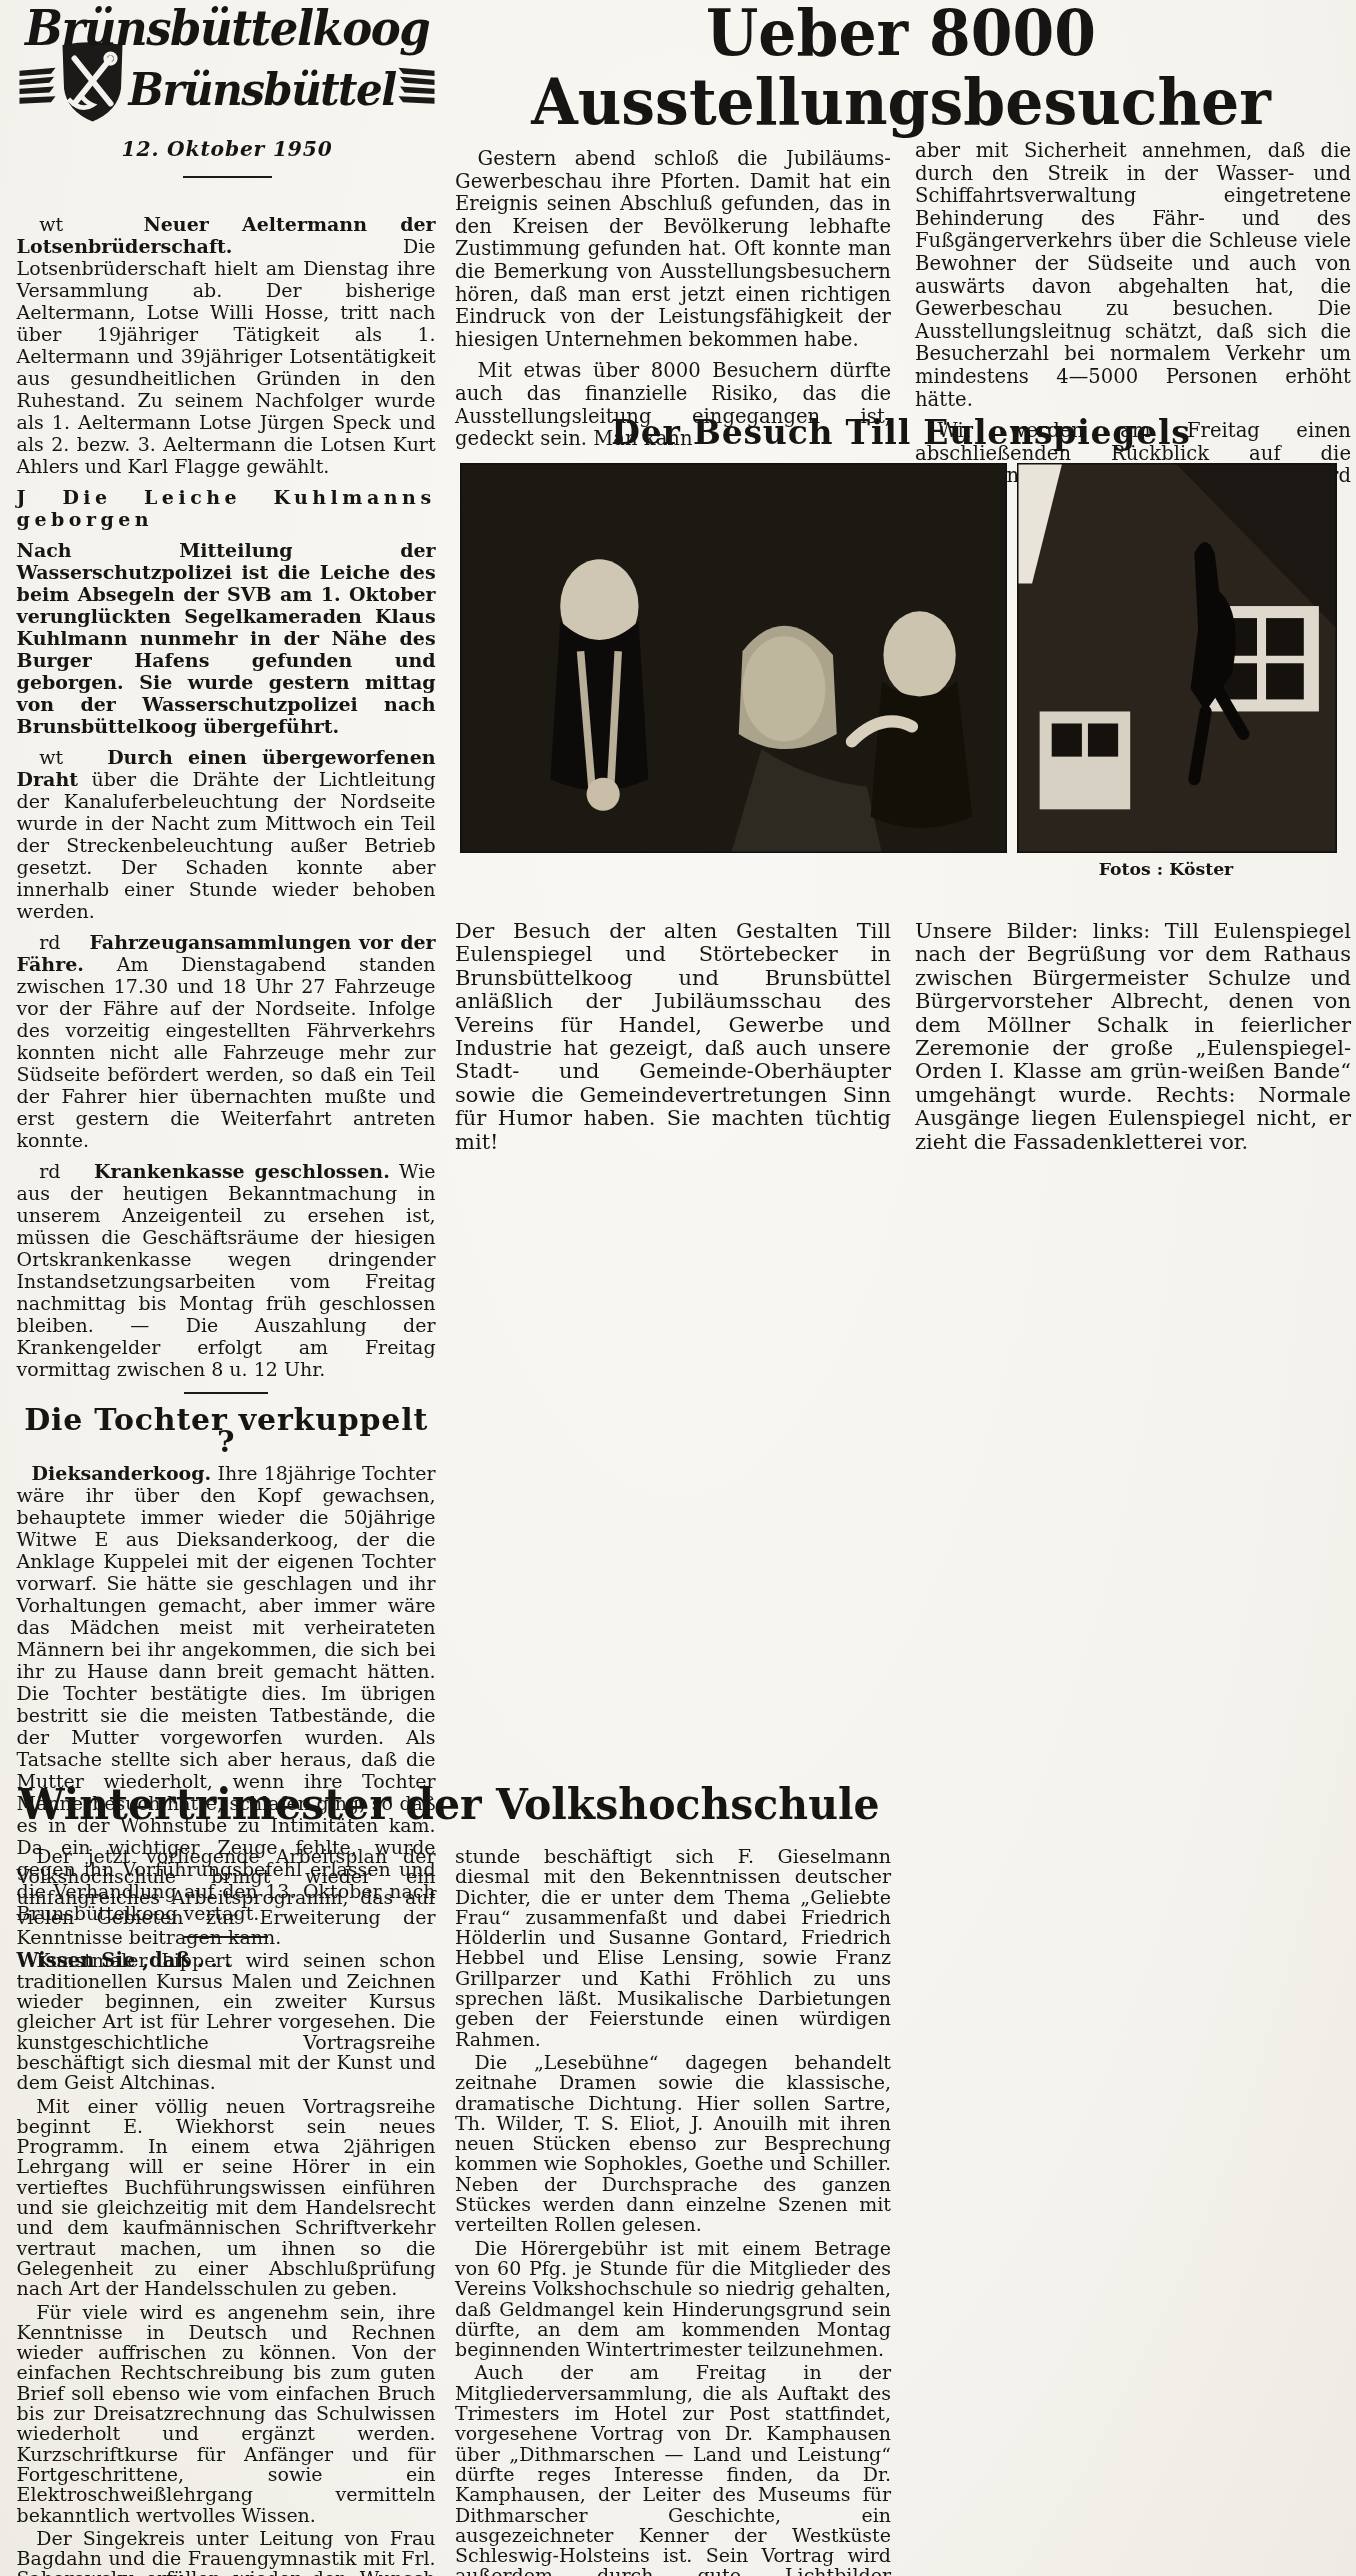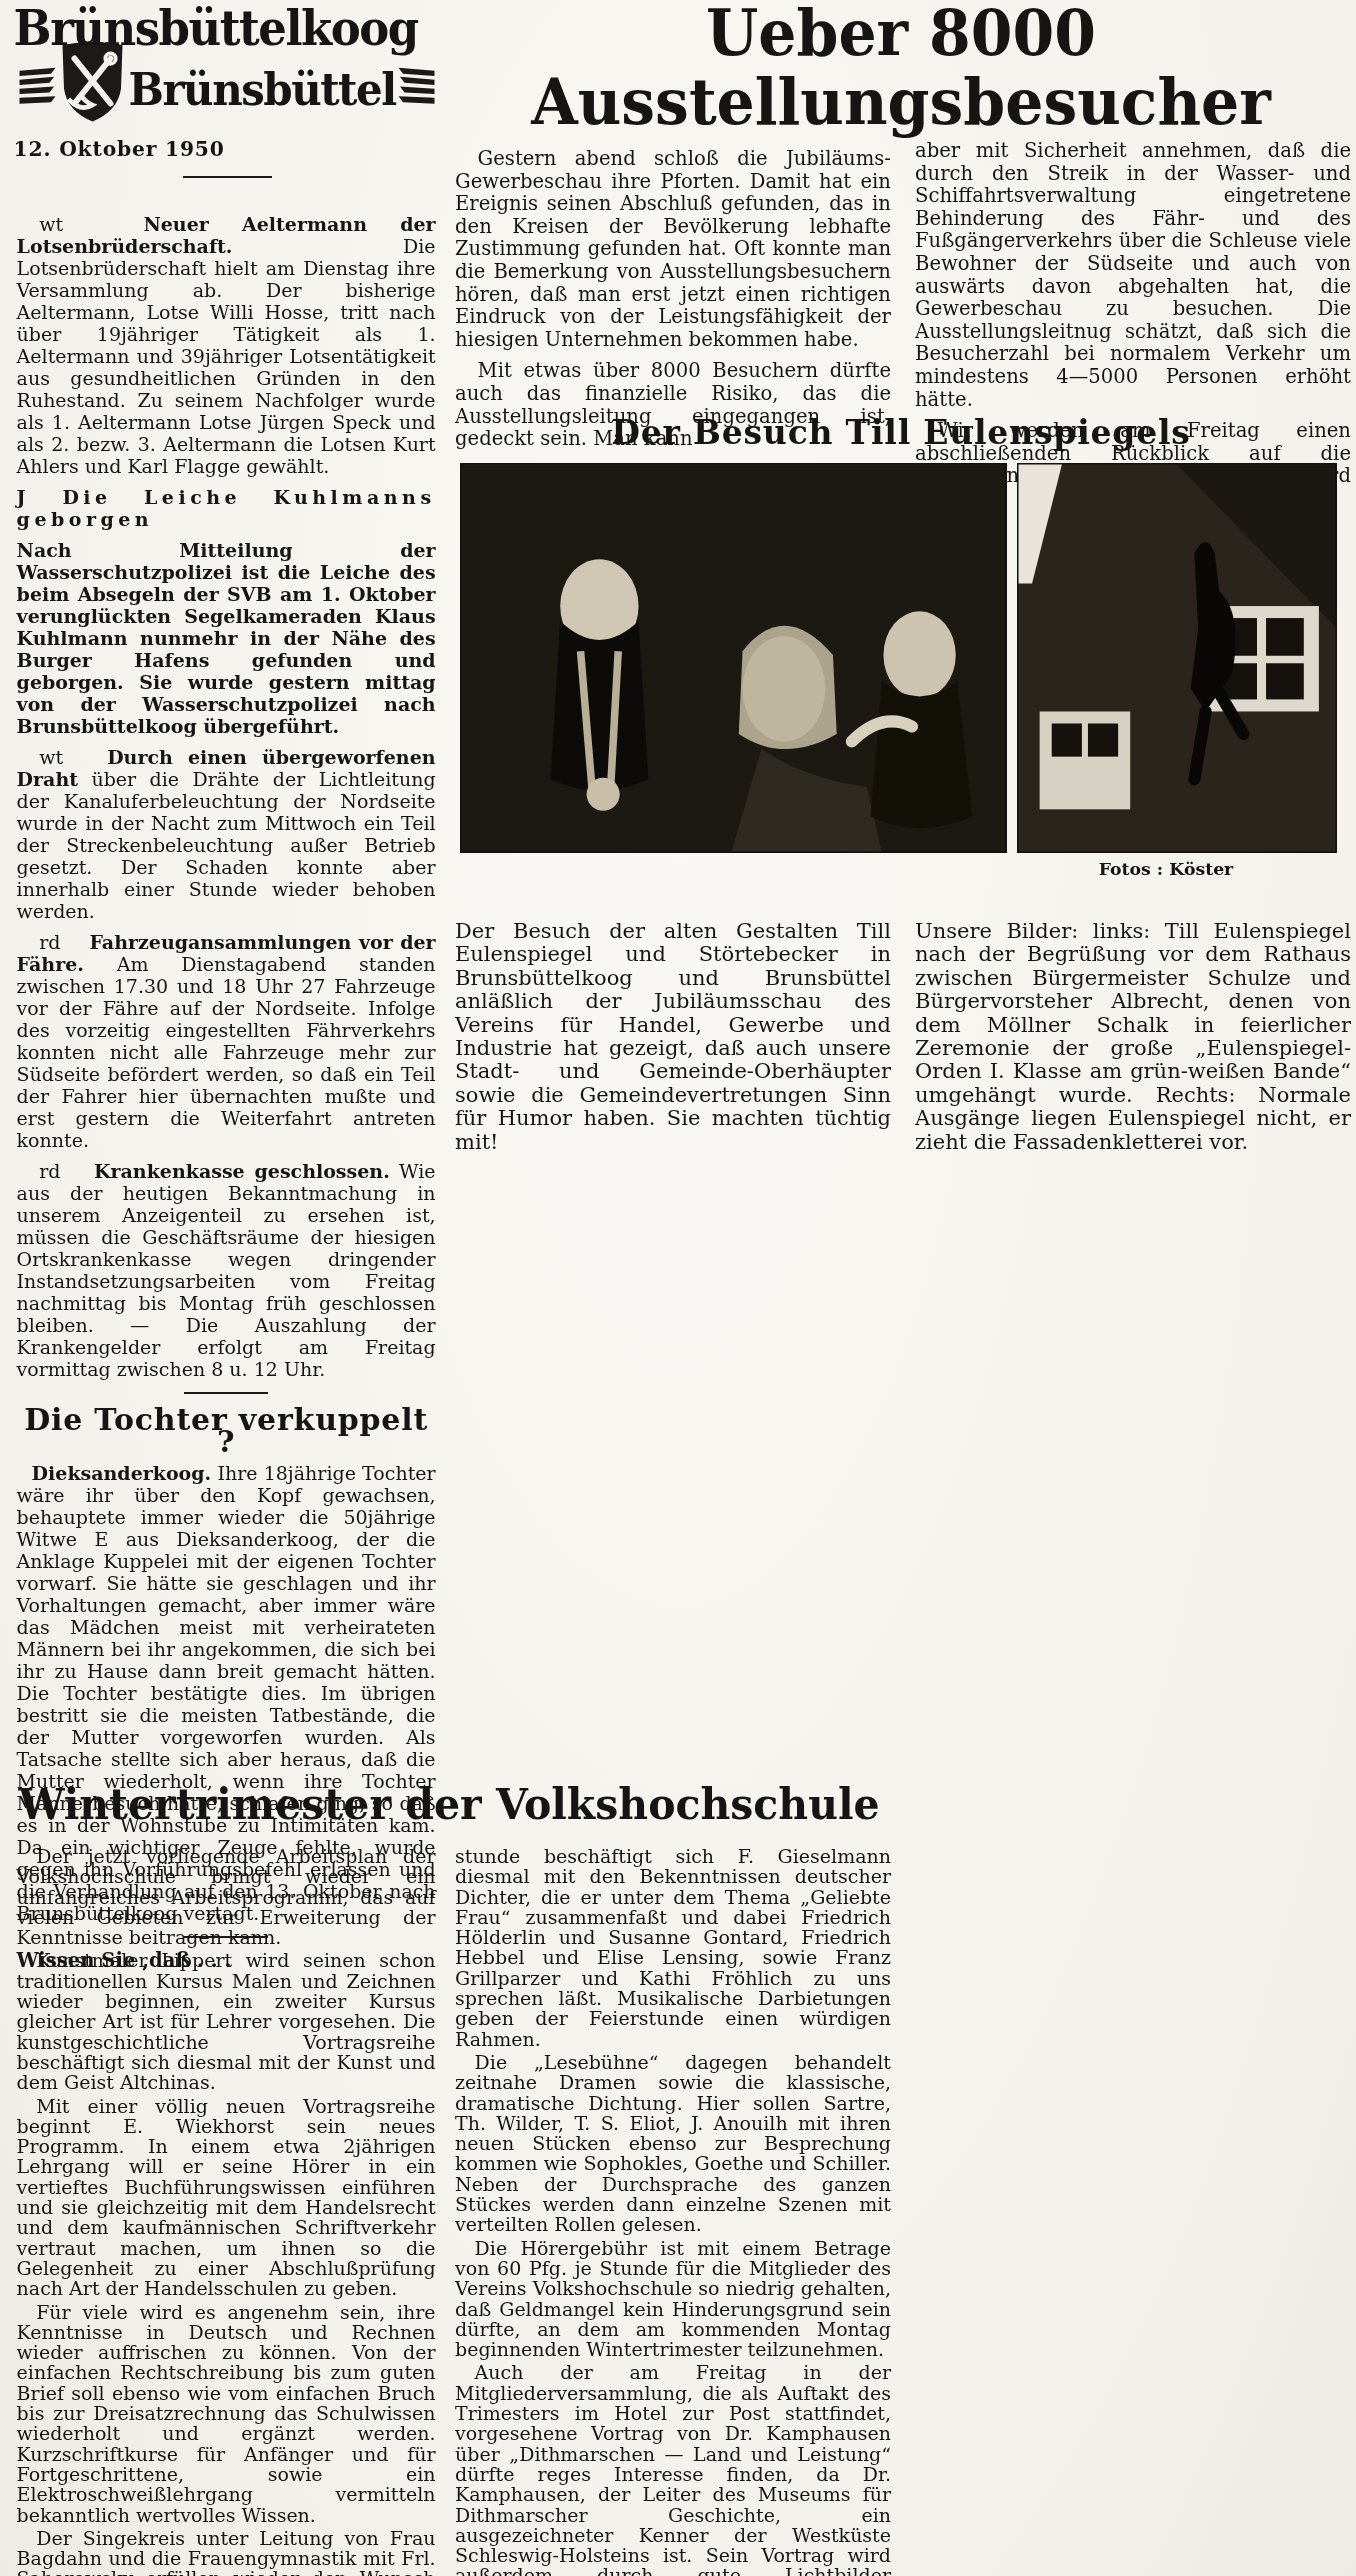--- a/index.html
+++ b/index.html
@@ -2,21 +2,21 @@
 <html lang="de" style="font-size:12px"><head>
 <meta charset="utf-8">
 <style>
   html,body{margin:0;padding:0;background:#d8d6d0;}
   .page{
     position:relative;width:1357px;height:2576px;margin:0 auto;
     background:radial-gradient(ellipse at 50% 30%, #f9f8f4 0%, #f4f2ec 70%, #eeebe4 100%);
     color:#171513;font-family:"DejaVu Serif", serif;overflow:hidden;
   }
   
-  .masthead{position:absolute;left:13.6px;top:4.5px;width:427px;text-align:left;}
+  .masthead{position:absolute;left:13.6px;top:4.5px;width:427px;text-align:center;font-style:italic;}
   .mast-title1{font-size:45px;font-weight:900;letter-spacing:-1.5px;line-height:47px;transform:scaleY(1.08);}
   .mast-row2{display:flex;justify-content:center;align-items:center;gap:1px;margin-top:1.5px;}
   .mast-title2{font-size:42px;font-weight:900;letter-spacing:-1.5px;line-height:44px;transform:scaleY(1.08);}
   .wing{flex:0 0 auto;}
   .mast-date{font-size:20.3px;font-weight:bold;margin-top:10.6px;letter-spacing:0.8px;}
   .mast-rule{width:89px;border-top:2.3px solid #1c1a18;margin:15px auto 0;}
   
   .headline{position:absolute;left:449px;top:3px;width:904px;text-align:center;
     font-weight:900;line-height:65px;font-size:60px;letter-spacing:0px;transform:scaleY(1.05);}
   

